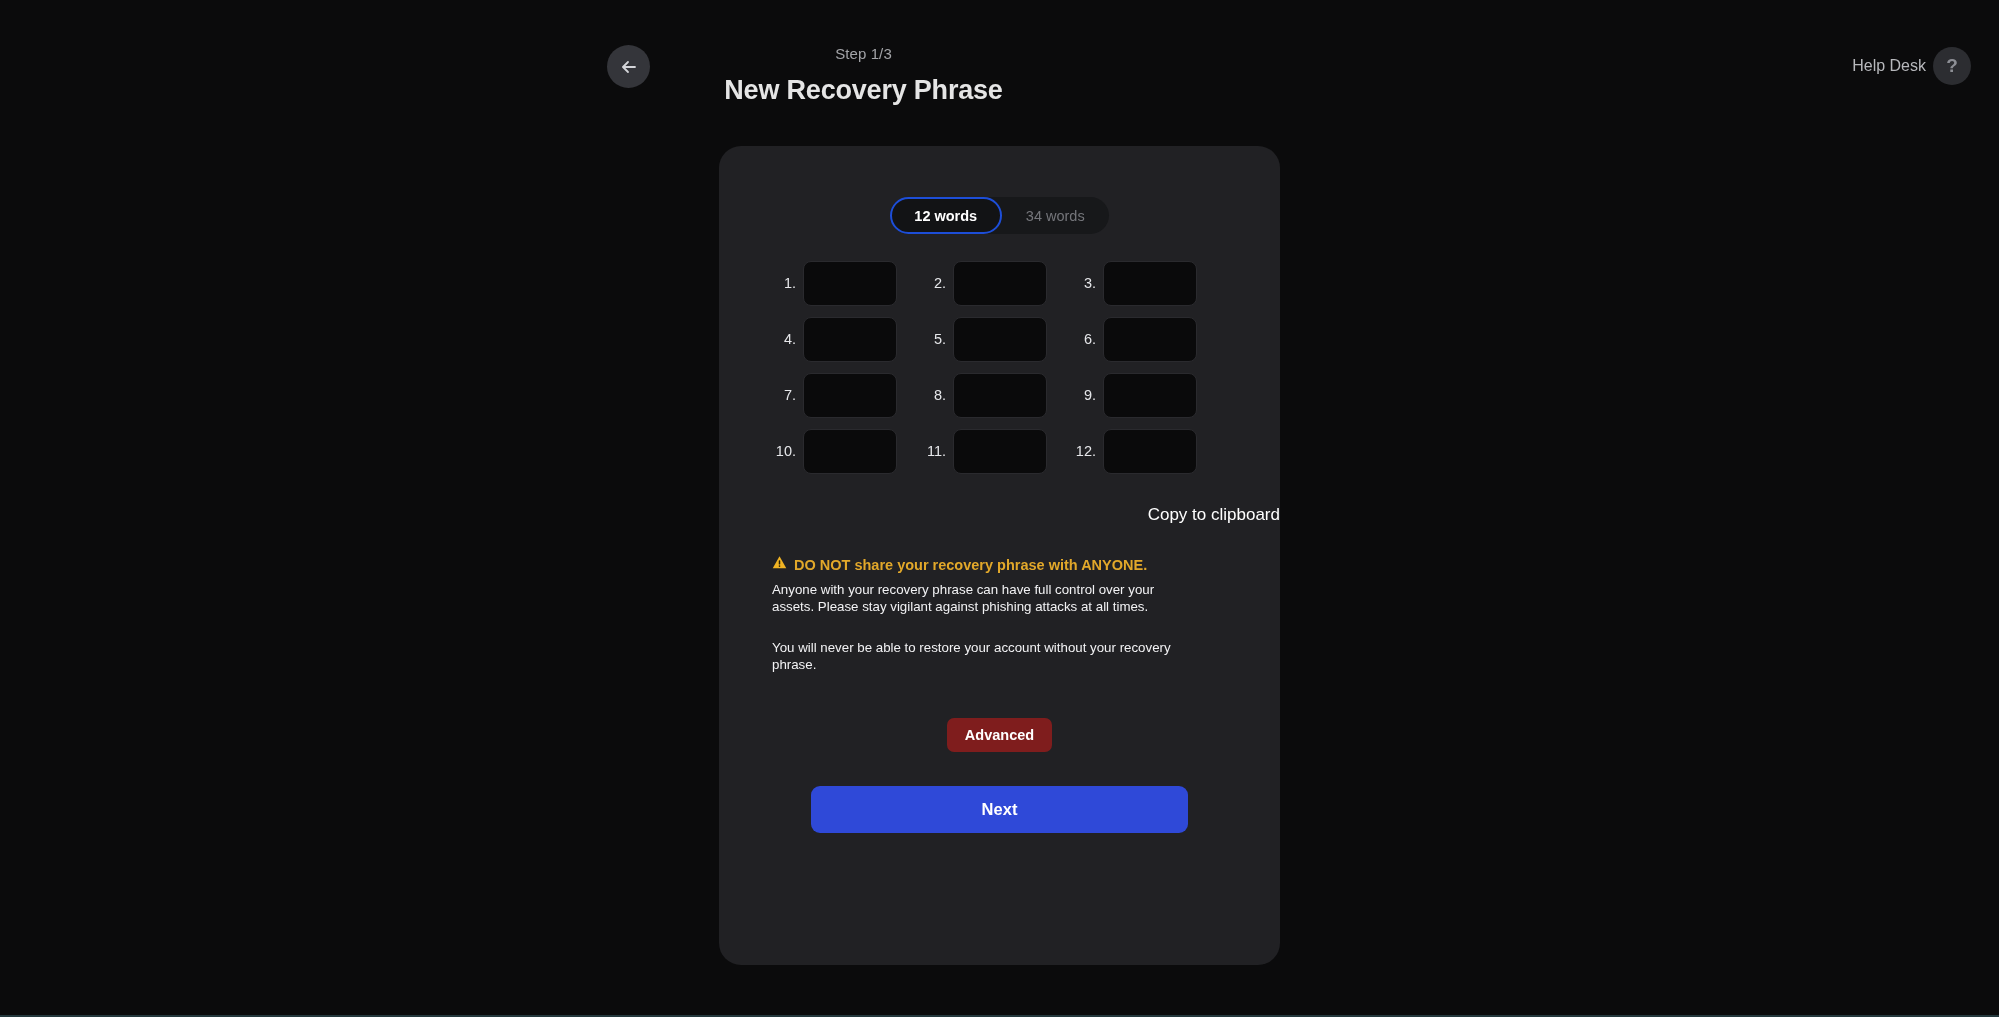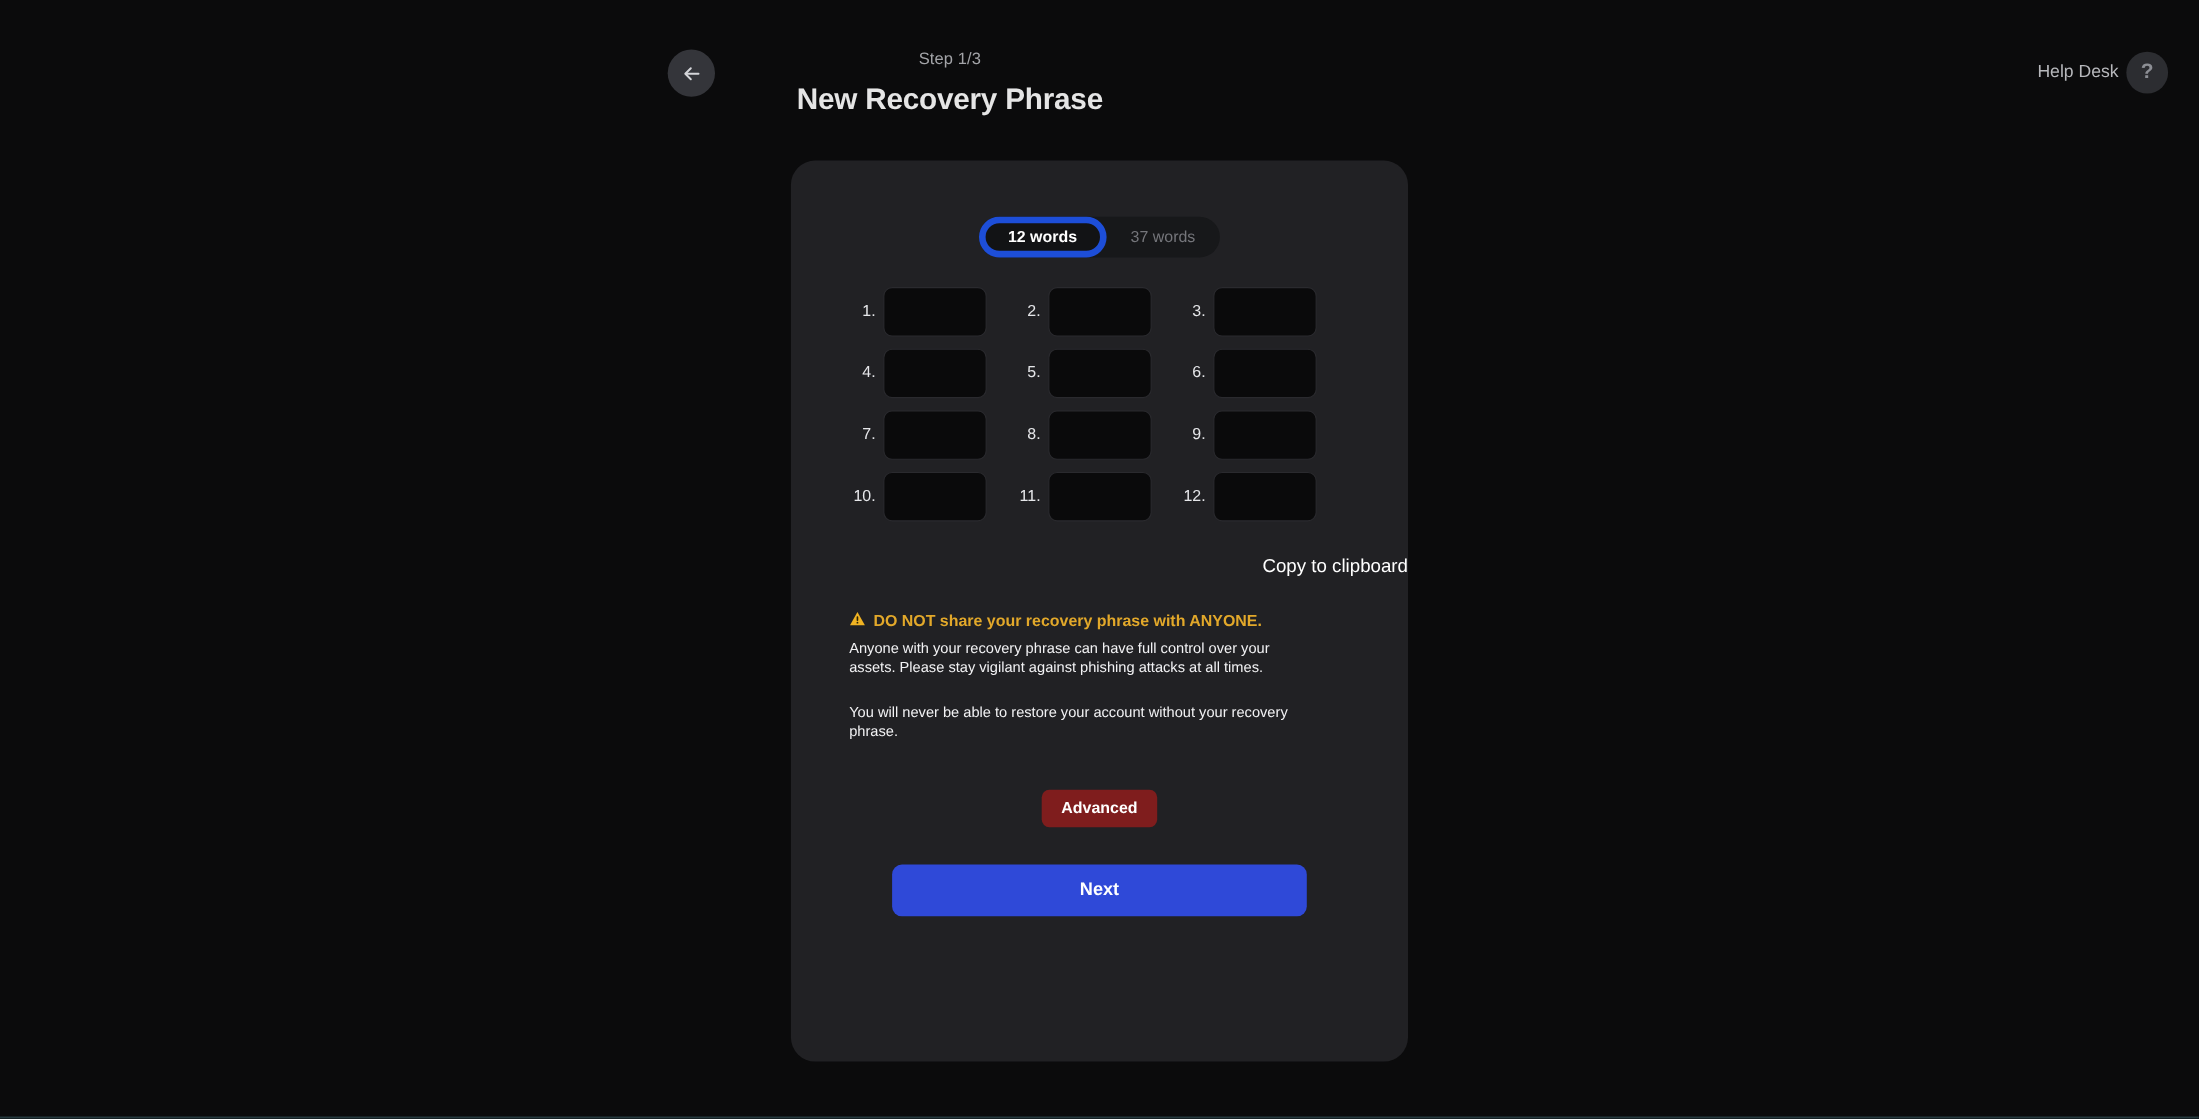--- a/index.html
+++ b/index.html
@@ -123,21 +123,21 @@
     display: flex;
     align-items: center;
     justify-content: center;
     font-size: 14.5px;
     border-radius: 22px;
     cursor: pointer;
     color: #75767b;
   }
   .toggle-opt.active {
     background: #121315;
-    border: 6px solid #1d4ed8;
+    border: 2px solid #1d4ed8;
     color: #ffffff;
     font-weight: bold;
   }
 
   
   .word-grid {
     position: absolute;
     left: 56px;
     top: 111px;
     width: 450px;
@@ -285,21 +285,21 @@
     <span class="help-button">?</span>
   </div>
 
 </div>
 
 <div class="card">
 
   <div class="toggle-row">
     <div class="toggle">
       <div class="toggle-opt active">12 words</div>
-      <div class="toggle-opt">37 words</div>
+      <div class="toggle-opt">34 words</div>
     </div>
   </div>
 
   <div class="word-grid">
     <div class="word-cell">
       <span class="word-index">1.</span>
       <div class="word-box"></div>
     </div>
     <div class="word-cell">
       <span class="word-index">2.</span>

